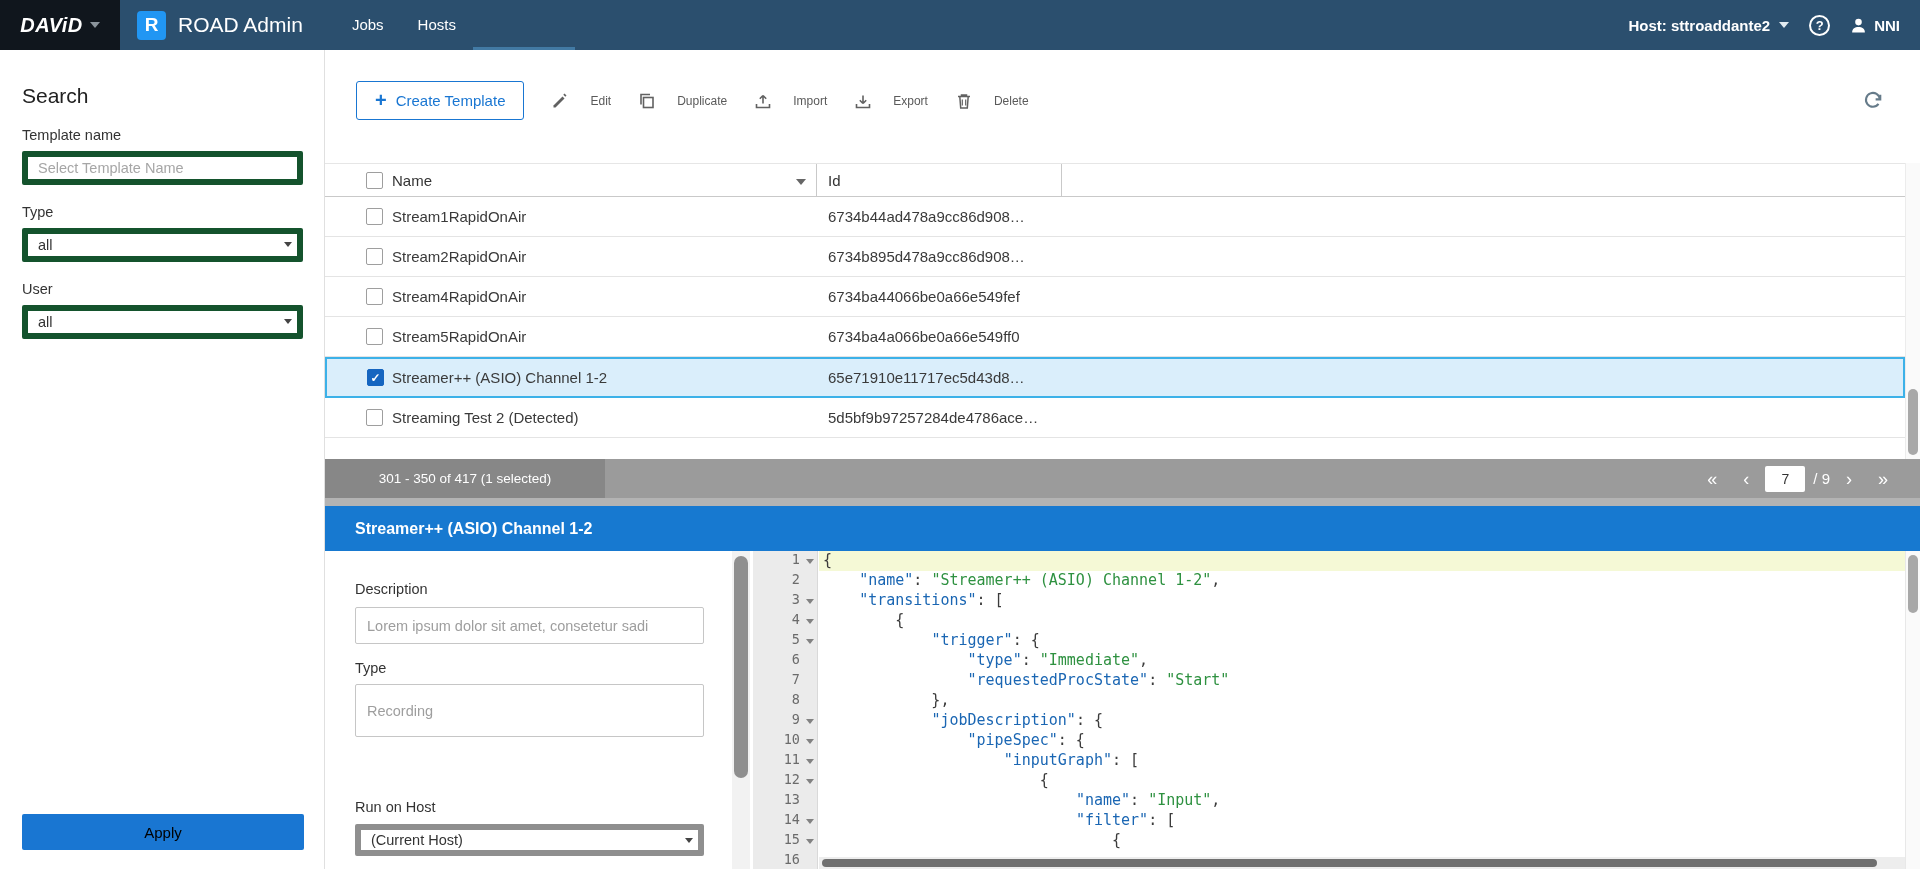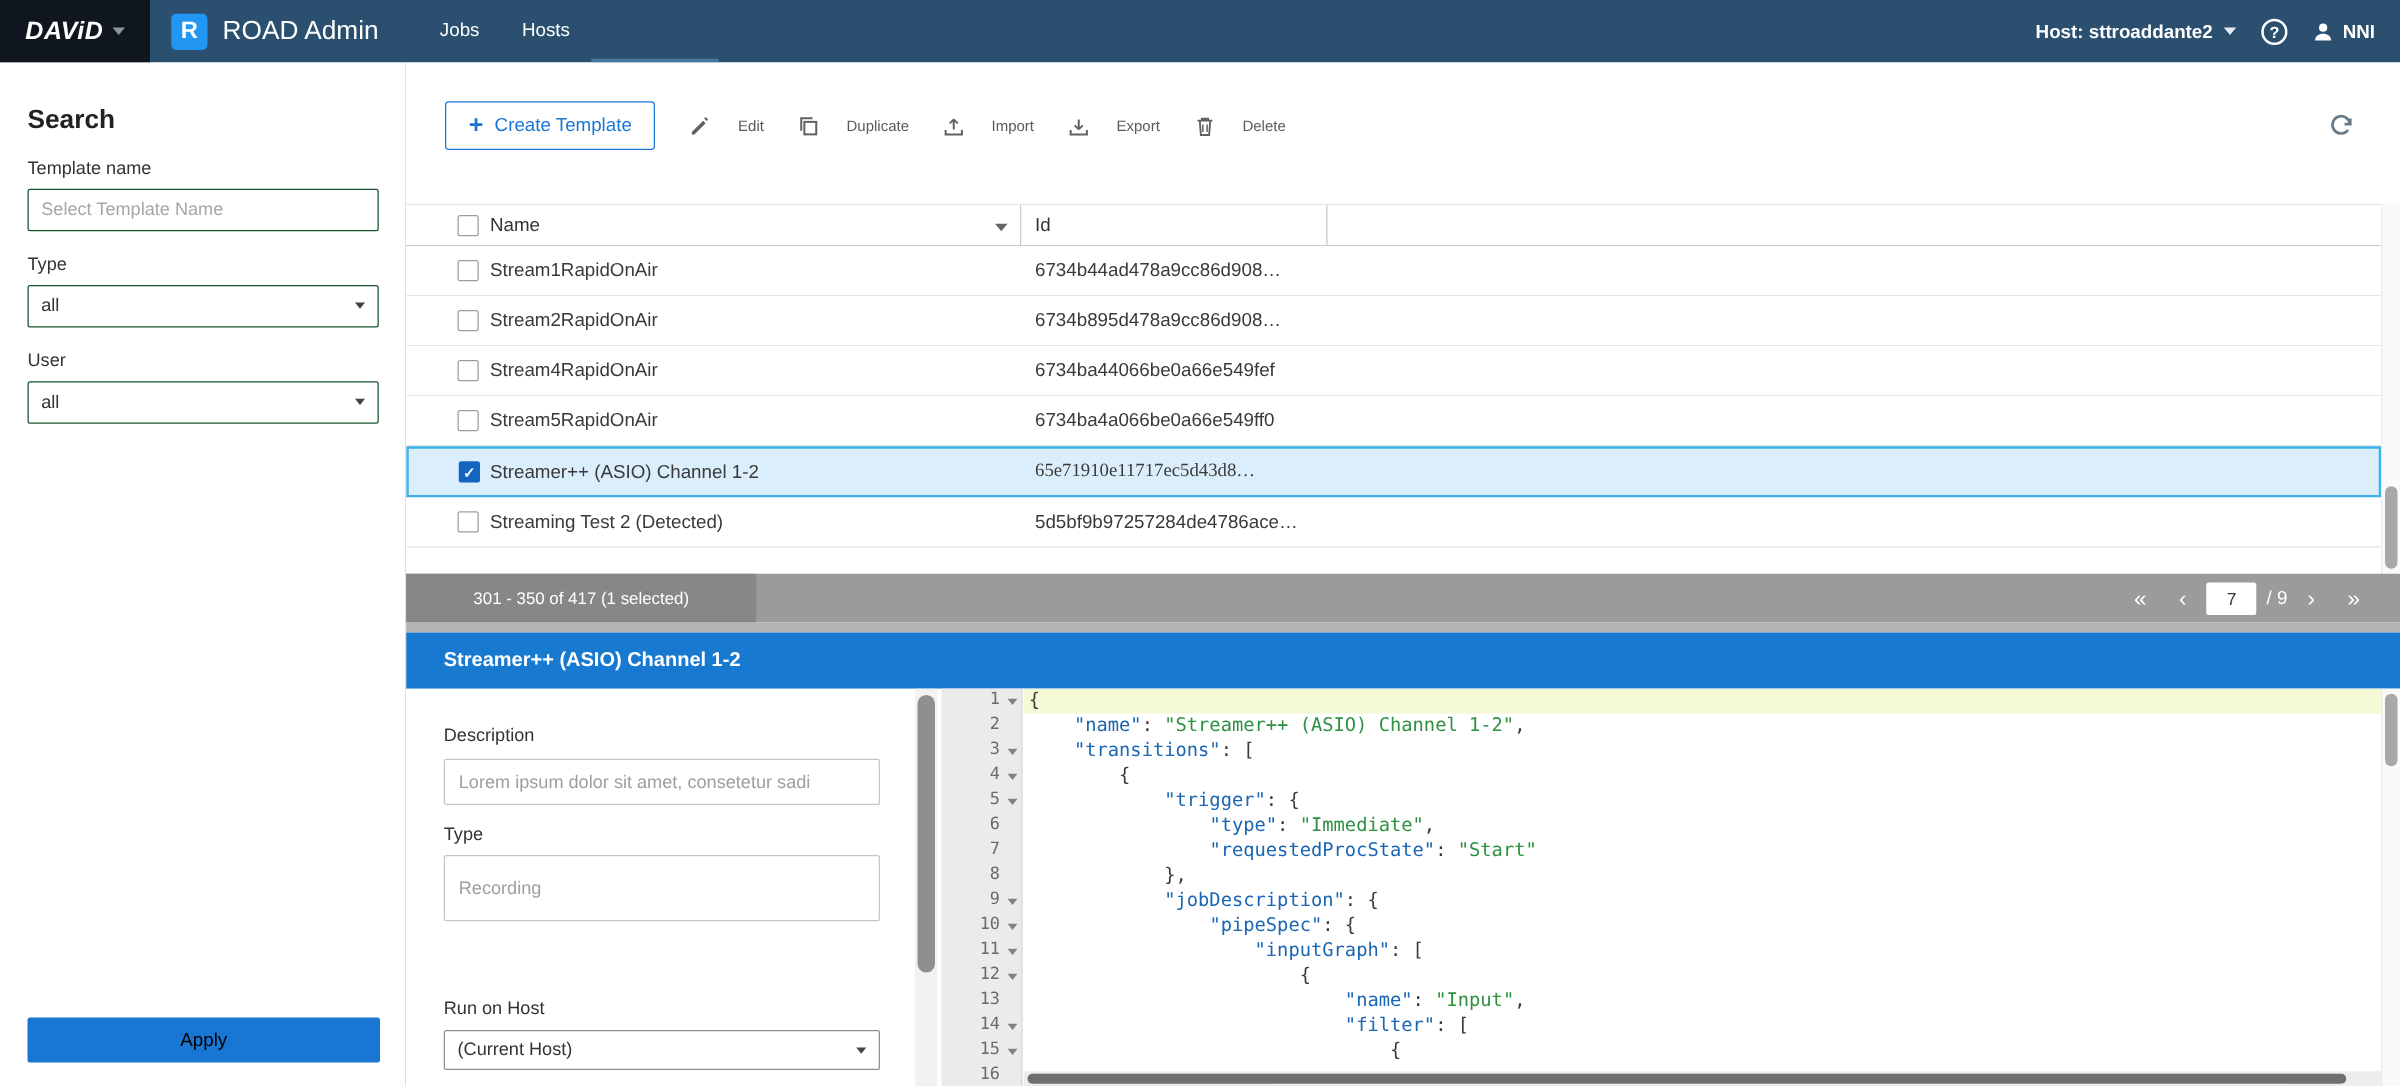--- a/index.html
+++ b/index.html
@@ -17,23 +17,23 @@
   .nav { display:flex; height:50px; margin-left:32px; }
   .nav-item { padding:0 17px; line-height:50px; font-size:15px; cursor:pointer; white-space:nowrap; }
   .nav-item.active { background:#427aa4;margin-top:47px; }
   .nav-right { margin-left:auto; display:flex; align-items:center; gap:20px; padding-right:20px; }
   .host-select { display:flex; align-items:center; gap:7px; font-size:15px; font-weight:600; cursor:pointer; white-space:nowrap; }
   .help { width:21px; height:21px; border-radius:50%; border:2px solid #fff; display:flex; align-items:center; justify-content:center; font-size:13px; font-weight:bold; cursor:pointer; }
   .user { display:flex; align-items:center; gap:7px; font-size:15px; font-weight:bold; cursor:pointer; }
 
   
   .sidebar { position:absolute; top:50px; left:0; width:325px; bottom:0; background:#fff; border-right:1px solid #e0e0e0; padding:0 21px 0 22px; }
-  .sidebar h2 { margin-top:34px; font-size:21px; font-weight:700; color:#212121; }
+  .sidebar h2 { margin-top:34px; font-size:21px; font-weight:400; color:#212121; }
   .f-label { margin-top:19px; font-size:14.5px; color:#333; }
-  .s-input, .sel select { margin-top:8px; width:100%; height:34px; border:1px solid #14532d; border-radius:2px; background:#fff; font:14.5px "Liberation Sans",sans-serif; padding:0 10px; color:#333; }
+  .s-input, .sel select { margin-top:8px; width:100%; height:34px; border:6px solid #14532d; border-radius:2px; background:#fff; font:14.5px "Liberation Sans",sans-serif; padding:0 10px; color:#333; }
   .s-input::placeholder { color:#a6a6a6; }
   .sel { position:relative; margin-top:8px; }
   .sel select { margin-top:0; appearance:none; -webkit-appearance:none; padding-right:28px; }
   .sel::after { content:""; position:absolute; right:11px; top:14px; border-left:4.5px solid transparent; border-right:4.5px solid transparent; border-top:5.5px solid #444; pointer-events:none; }
   .apply { position:absolute; left:22px; bottom:19px; width:282px; height:36px; background:#1976d2; color:#000000; font-size:15px; border:none; border-radius:2px; cursor:pointer; font-family:inherit; }
 
   
   .main { position:absolute; top:50px; left:325px; right:0; bottom:0; background:#fff; }
 
   .toolbar { position:absolute; top:31px; left:31px; height:39px; display:flex; align-items:center; gap:27px; }
@@ -57,21 +57,21 @@
   .col-div1 { left:491px; } .col-div2 { left:736px; }
 
   .rows { position:absolute; top:147px; left:0; right:15px; height:262px; overflow:hidden; background:#fff; }
   .trow { position:relative; height:40px; border-bottom:1px solid #e4e4e4; font-size:15px; color:#3a3a3a; background:#fff; cursor:pointer; }
   .trow .cb { position:absolute; left:41px; top:11px; }
   .cell-name { position:absolute; left:67px; line-height:39px; white-space:nowrap; }
   .cell-id { position:absolute; left:503px; line-height:39px; white-space:nowrap; }
   .trow.selected { background:#daeefb; border:2px solid #3cb1e8; height:41px; }
   .trow.selected .cb { left:40px; top:10px; }
   .trow.selected .cell-name, .trow.selected .cell-id { line-height:37px; }
-  .trow.selected .cell-name { left:65px; } .trow.selected .cell-id { left:501px;font-family:Liberation Serif, serif; }
+  .trow.selected .cell-name { left:65px; } .trow.selected .cell-id { left:501px; }
 
   .table-vscroll { position:absolute; right:0; top:113px; width:15px; height:296px; background:#fafafa; border-left:1px solid #ececec; }
   .table-vscroll .thumb { position:absolute; left:2px; right:2px; top:226px; height:66px; background:#a8a8a8; border-radius:6px; }
 
   
   .pagination { position:absolute; top:409px; left:0; right:0; height:39px; background:#9b9b9b; }
   .pg-summary { position:absolute; left:0; top:0; bottom:0; width:280px; background:#878787; color:#fff; font-size:13.5px; display:flex; align-items:center; justify-content:center; }
   .pg-controls { position:absolute; right:32px; top:0; bottom:0; display:flex; align-items:center; }
   .pg-btn { color:#fff; font-size:18px; cursor:pointer; line-height:1; }
   .g1 { margin-right:26px; } .g2 { margin-right:16px; } .g3 { margin-right:8px; } .g4 { margin-right:16px; }

